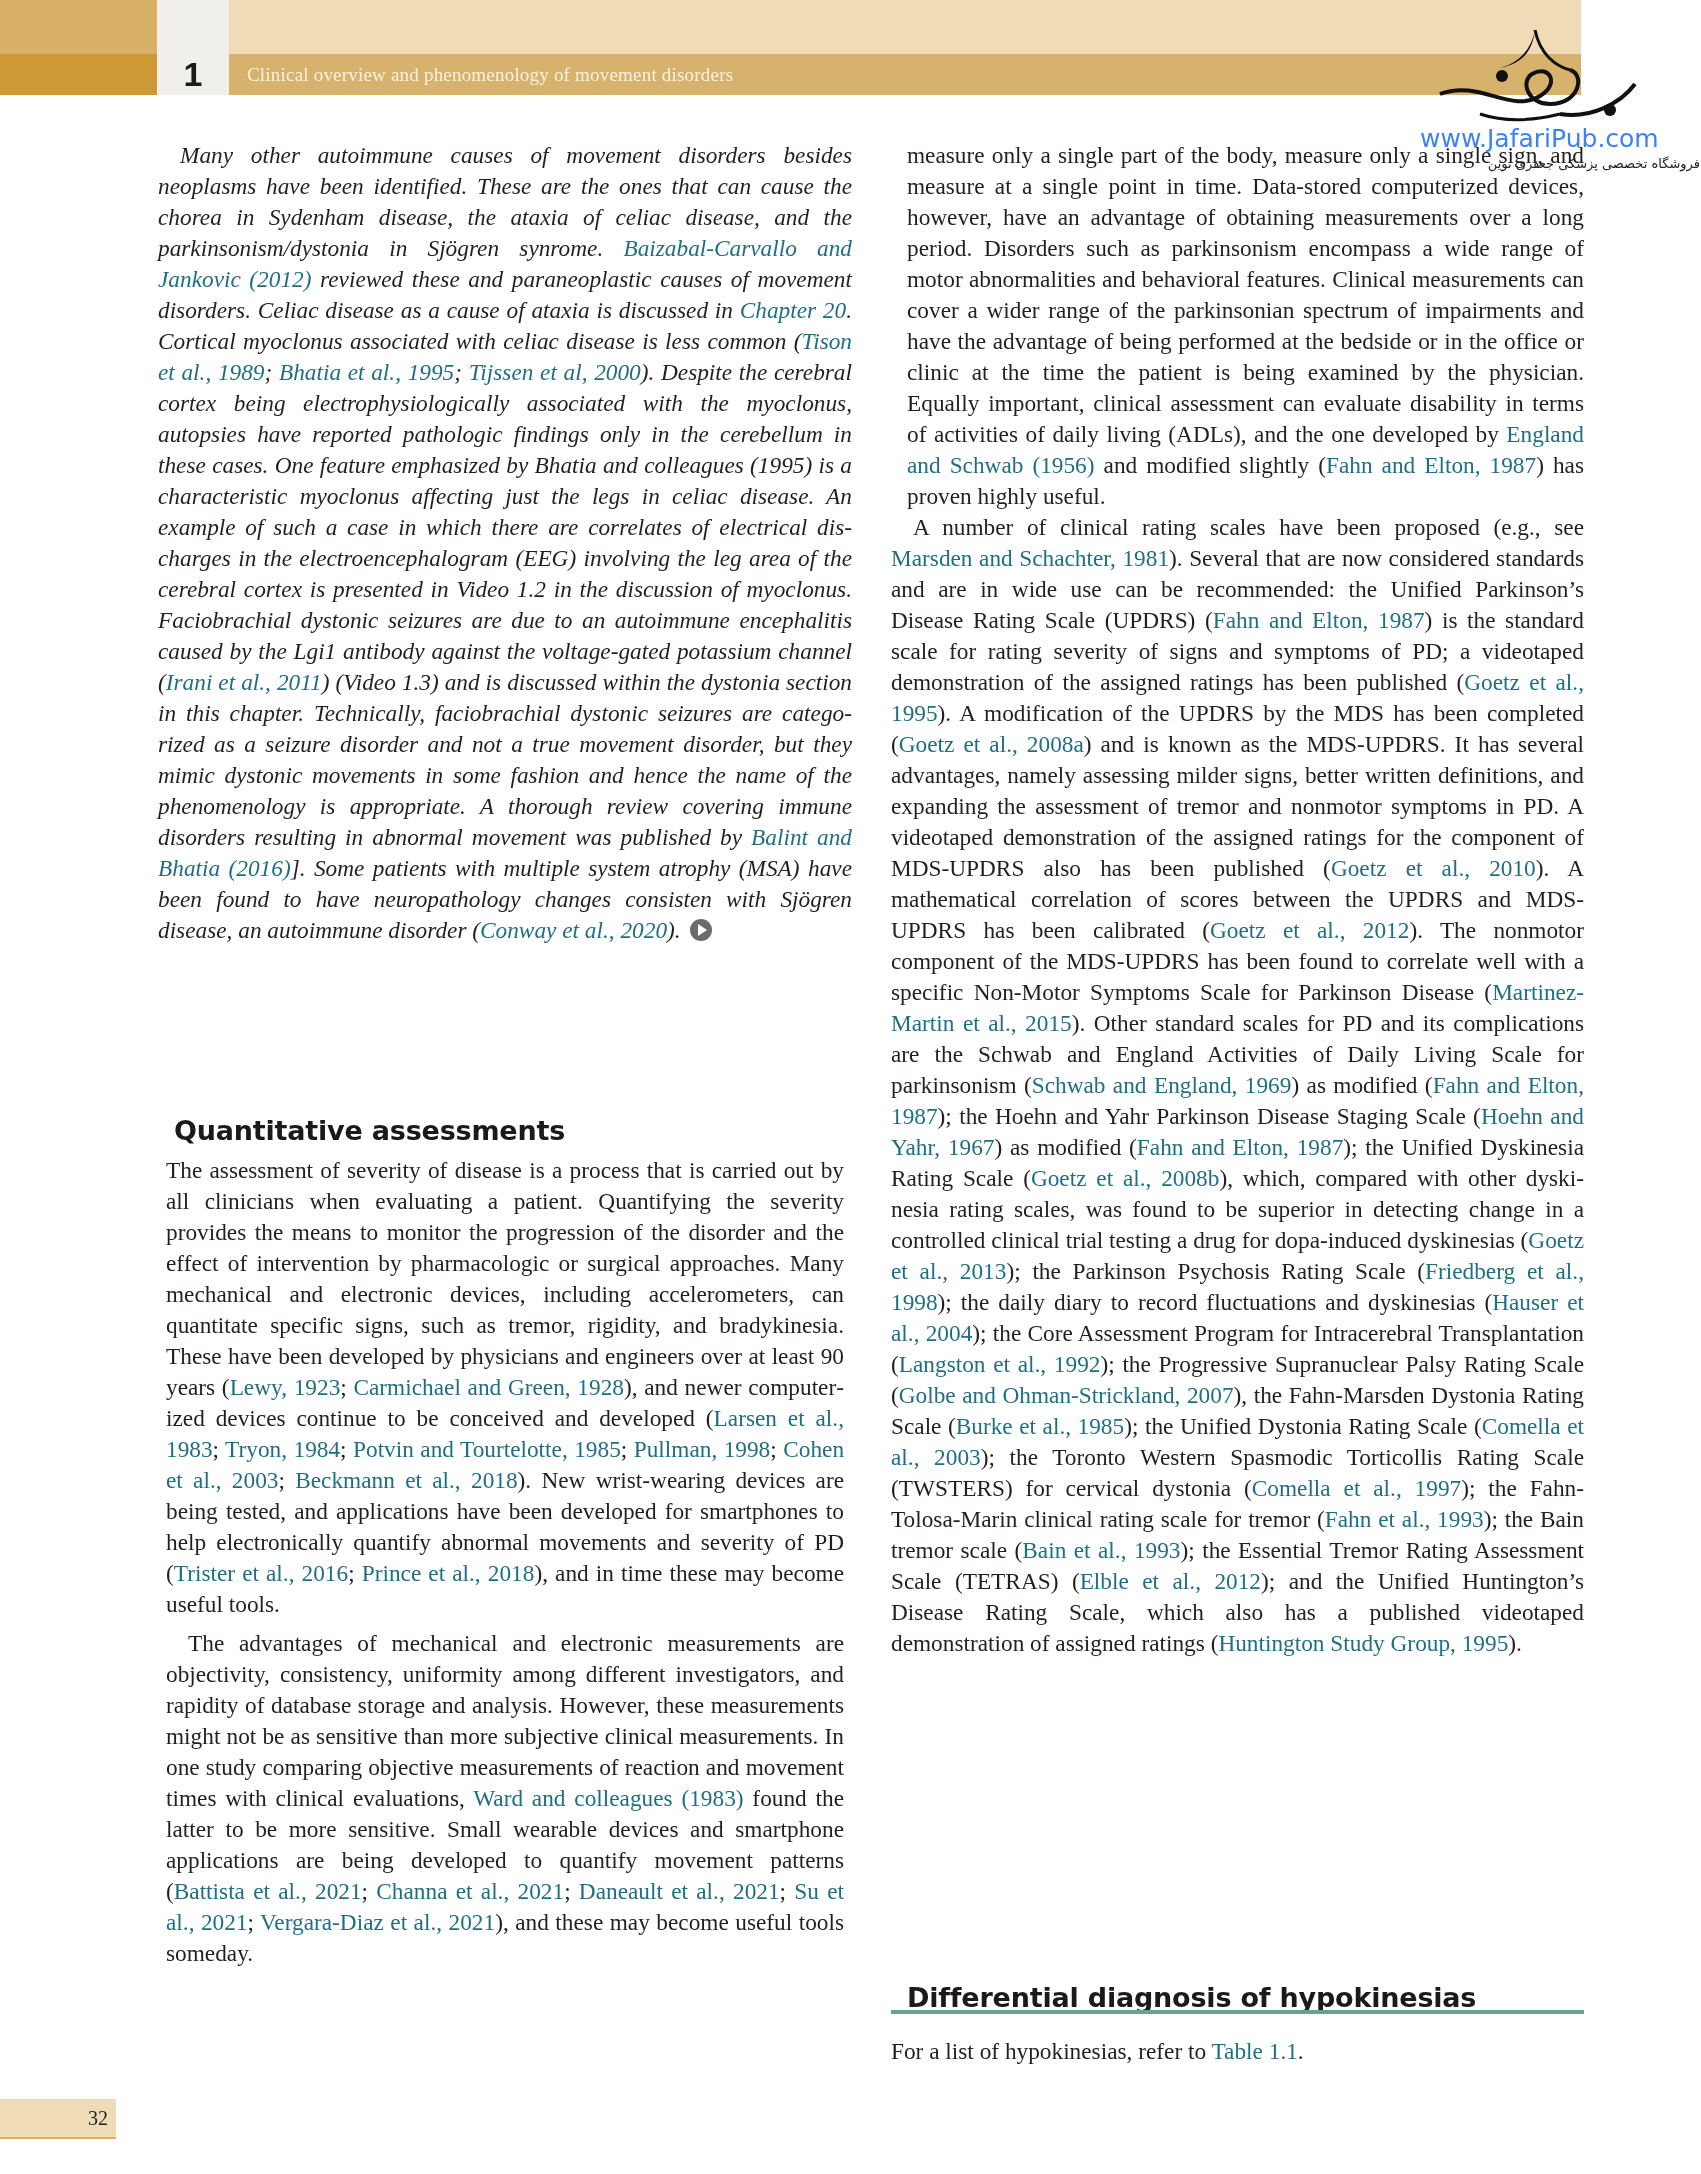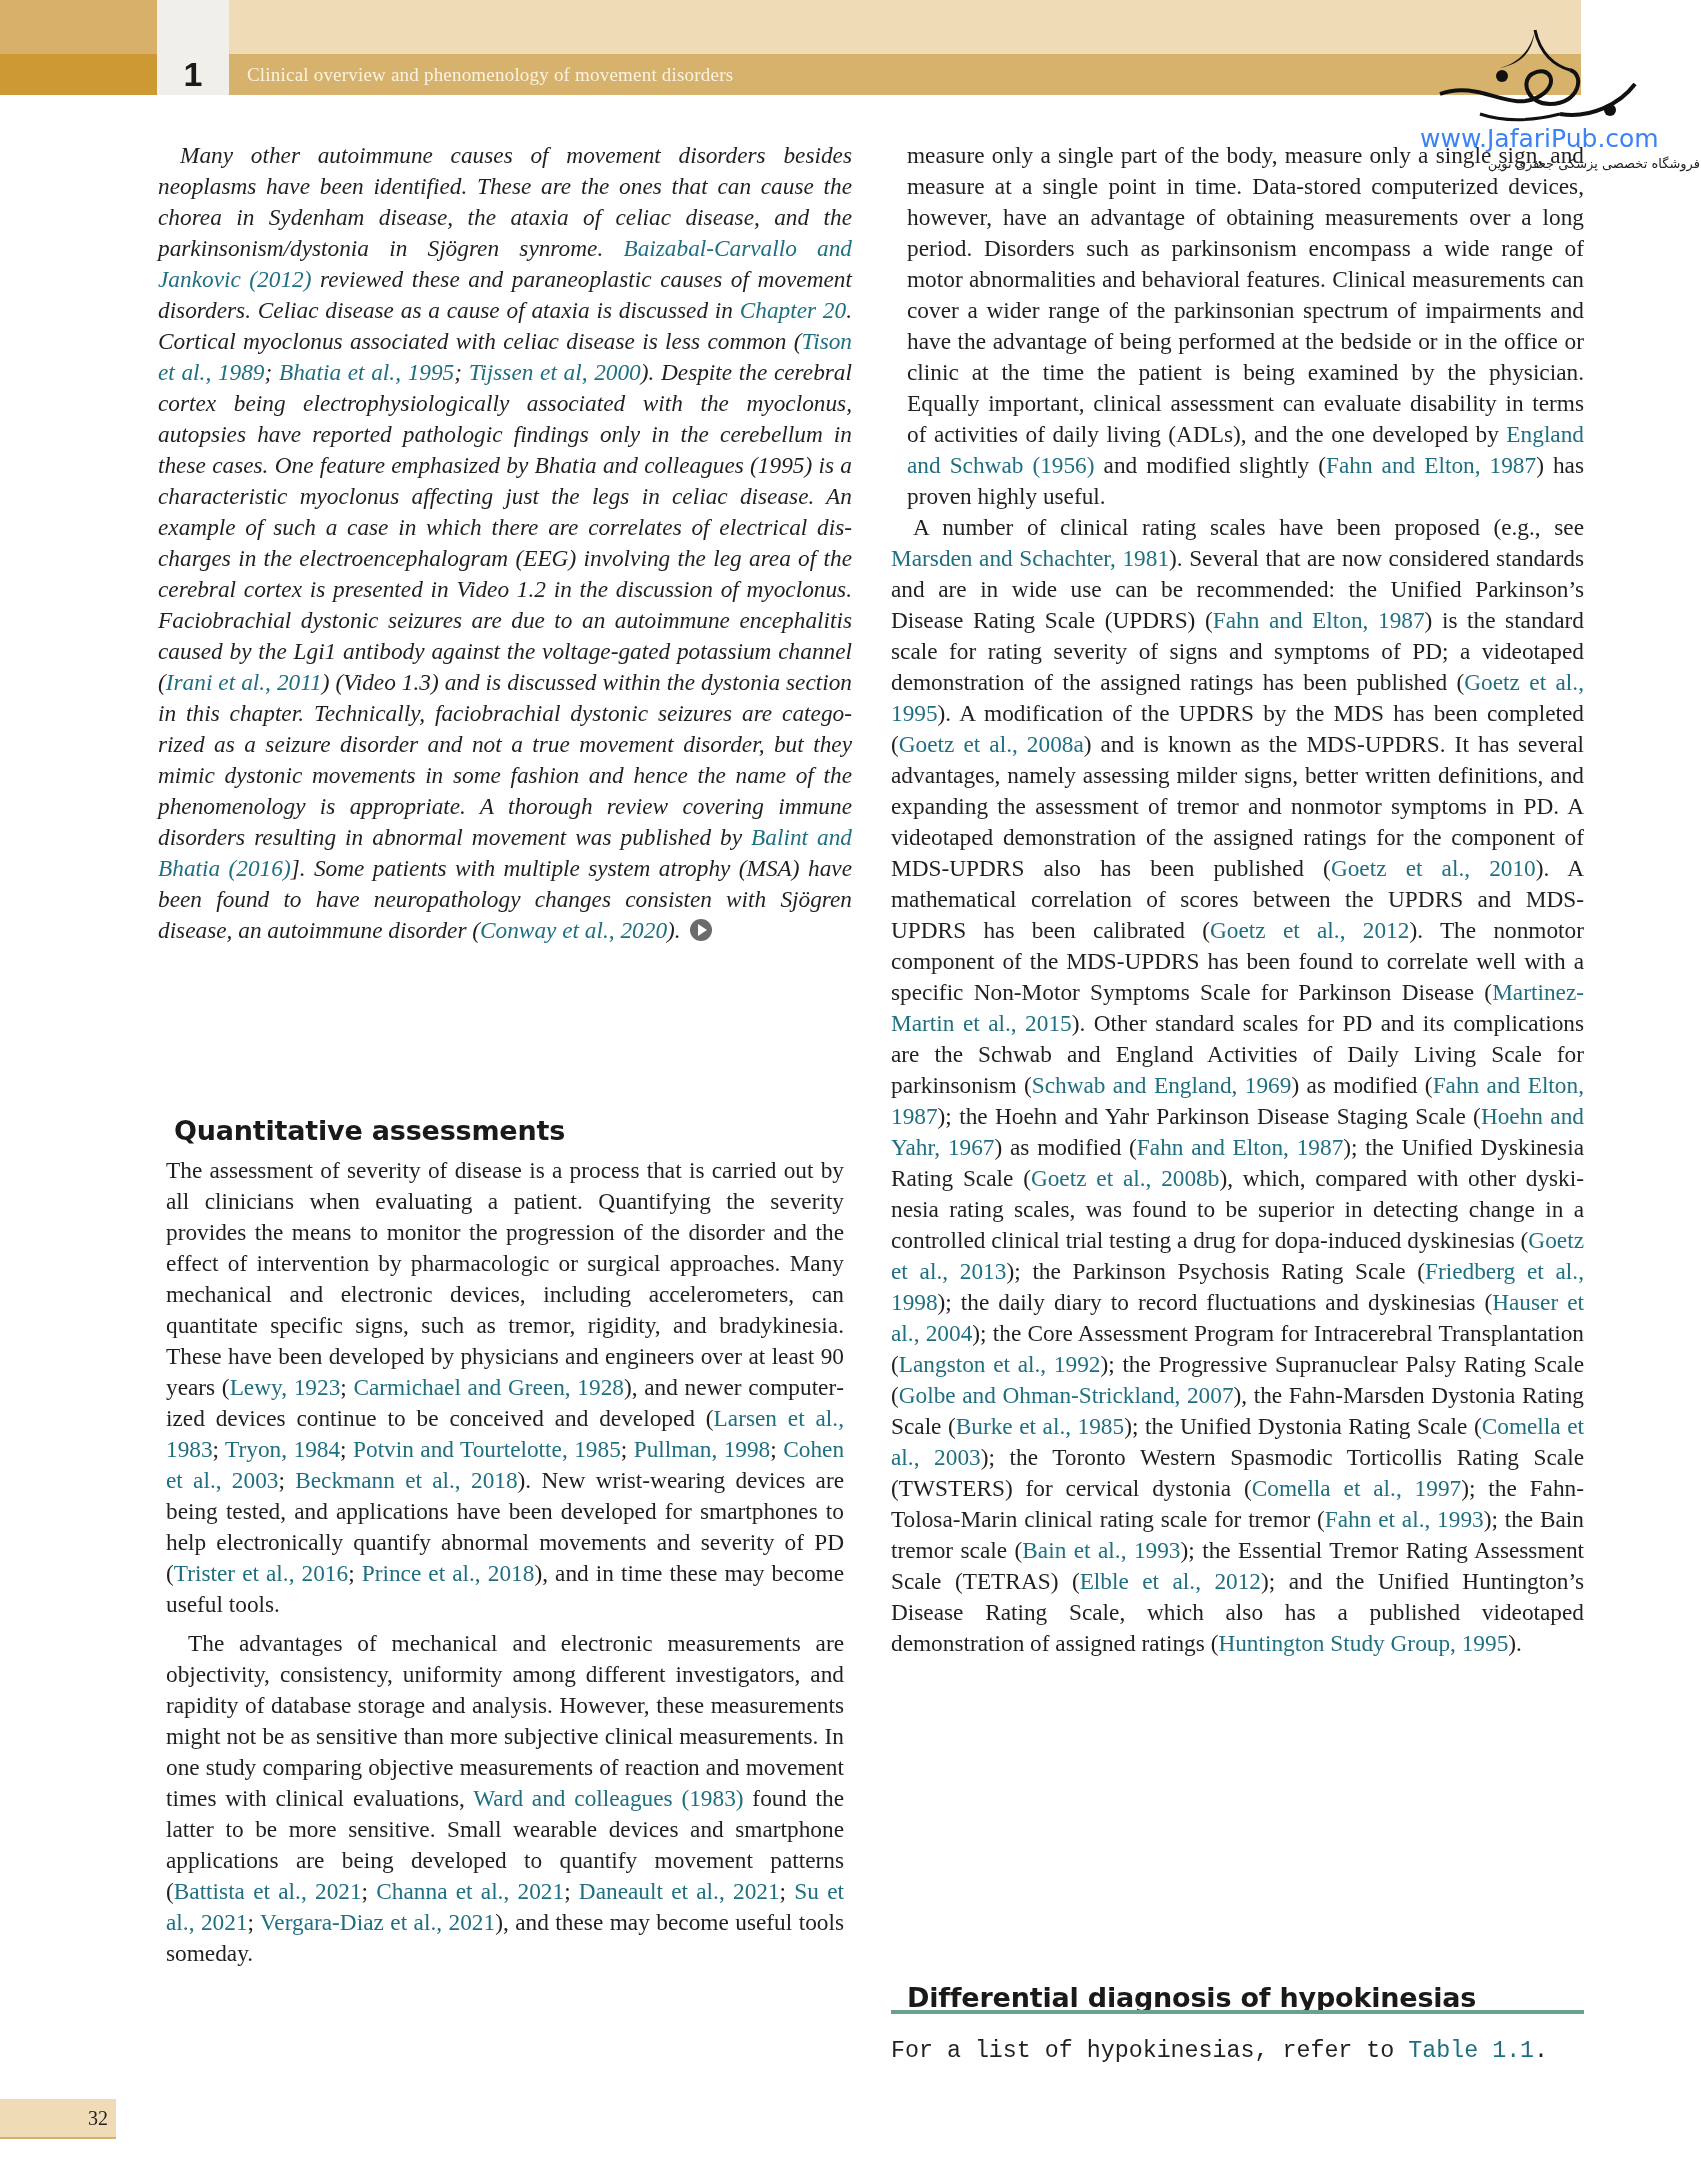--- a/index.html
+++ b/index.html
@@ -26,21 +26,21 @@
   .col p { margin: 0; text-indent: 22px; }
   .col p.noindent { text-indent: 0; margin-left: 16px; }
   .cite { color: #1f6f82; }
   .play { display: inline-block; width: 22px; height: 22px; border-radius: 50%; background: #6b6b6b; vertical-align: -3px; position: relative; margin-left: 4px; }
   .play::after { content: ""; position: absolute; left: 8px; top: 5px; border-left: 9px solid #fff; border-top: 6px solid transparent; border-bottom: 6px solid transparent; }
 
   h2.sec { font-family: "DejaVu Sans", "Liberation Sans", sans-serif; font-weight: bold; font-size: 27px; line-height: 34px; margin: 16px; color: #1a1a1a; letter-spacing: -0.2px; }
   .sec-left { position: absolute; left: 158px; top: 1098px; font-weight: normal; }
   .sec-right { position: absolute; left: 891px; top: 1965px; }
   .sec-rule { position: absolute; left: 891px; top: 2010px; width: 693px; height: 4px; background: #6aa08c; }
-  .right-tail { position: absolute; left: 891px; top: 2036px; width: 693px; font-size: 23.3px; line-height: 31px; font-family: Liberation Mono, monospace; }
+  .right-tail { position: absolute; left: 891px; top: 2036px; width: 693px; font-size: 23.3px; line-height: 31px; }
 
   .left-lower { position: absolute; left: 158px; top: 1147px; width: 694px; font-size: 23.3px; line-height: 31px; text-align: justify; }
   .left-lower p { margin: 8px; text-indent: 22px; }
   .left-lower p.noindent { text-indent: 0; }
 
   
   .pg-box { position: absolute; left: 0; top: 2099px; width: 116px; height: 38px; background: #efdbb6; border-bottom: 2px solid #d8b06a; }
   .pg-num { position: absolute; left: 0; top: 2099px; width: 108px; height: 38px; line-height: 38px; text-align: right; font-size: 20px; color: #231f20; }
 </style>
 </head>

